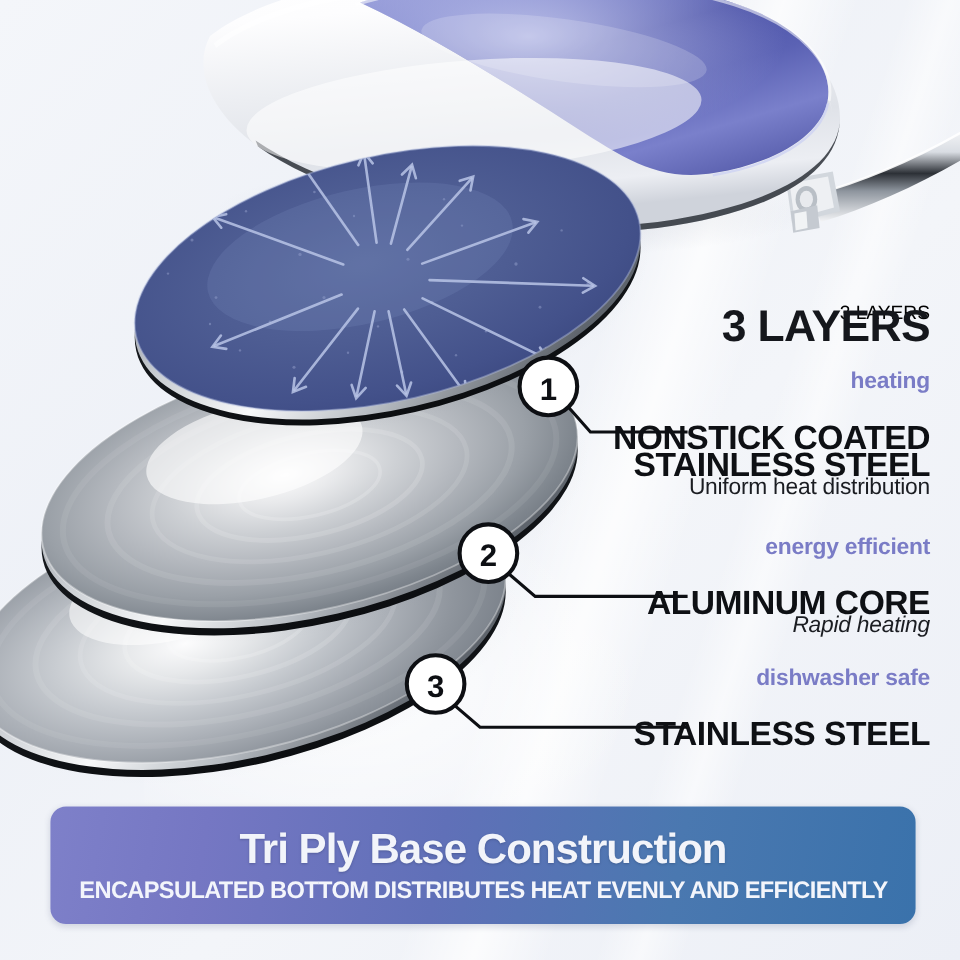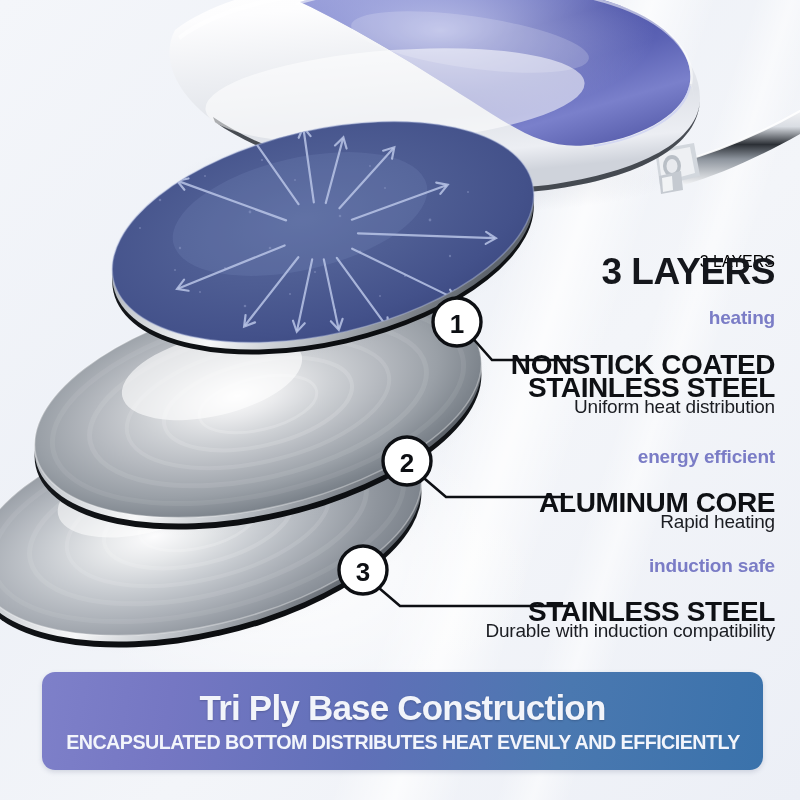--- a/index.html
+++ b/index.html
@@ -372,24 +372,23 @@
 
   <div class="txtcol hdr" style="top:253px;">3 LAYERS</div>
 
   <div class="txtcol accent" style="top:308px;">heating</div>
   <div class="txtcol layer-title" style="top:349px;">NONSTICK COATED</div>
   <div class="txtcol layer-title" style="top:372px;">STAINLESS STEEL</div>
   <div class="txtcol accent" style="top:447px;">energy efficient</div>
 
   <div class="txtcol layer-sub" style="top:396px;">Uniform heat distribution</div>
   <div class="txtcol layer-title" style="top:487px;">ALUMINUM CORE</div>
-  <div class="txtcol layer-sub" style="top:511px;">Rapid heating</div>
-
-  <div class="txtcol accent" style="top:556px;">induction safe</div>
+  <div class="txtcol layer-sub" style="top:511px;font-style:italic;">Rapid heating</div>
+
+  <div class="txtcol accent" style="top:556px;">dishwasher safe</div>
   <div class="txtcol layer-title" style="top:596px;">STAINLESS STEEL</div>
-  <div class="txtcol layer-sub" style="top:620px;">Durable with induction compatibility</div>
 
   <div id="banner">
     <div class="b-title">Tri Ply Base Construction</div>
     <div class="b-sub">ENCAPSULATED BOTTOM DISTRIBUTES HEAT EVENLY AND EFFICIENTLY</div>
   </div>
 
 </div>
 
 </body></html>

